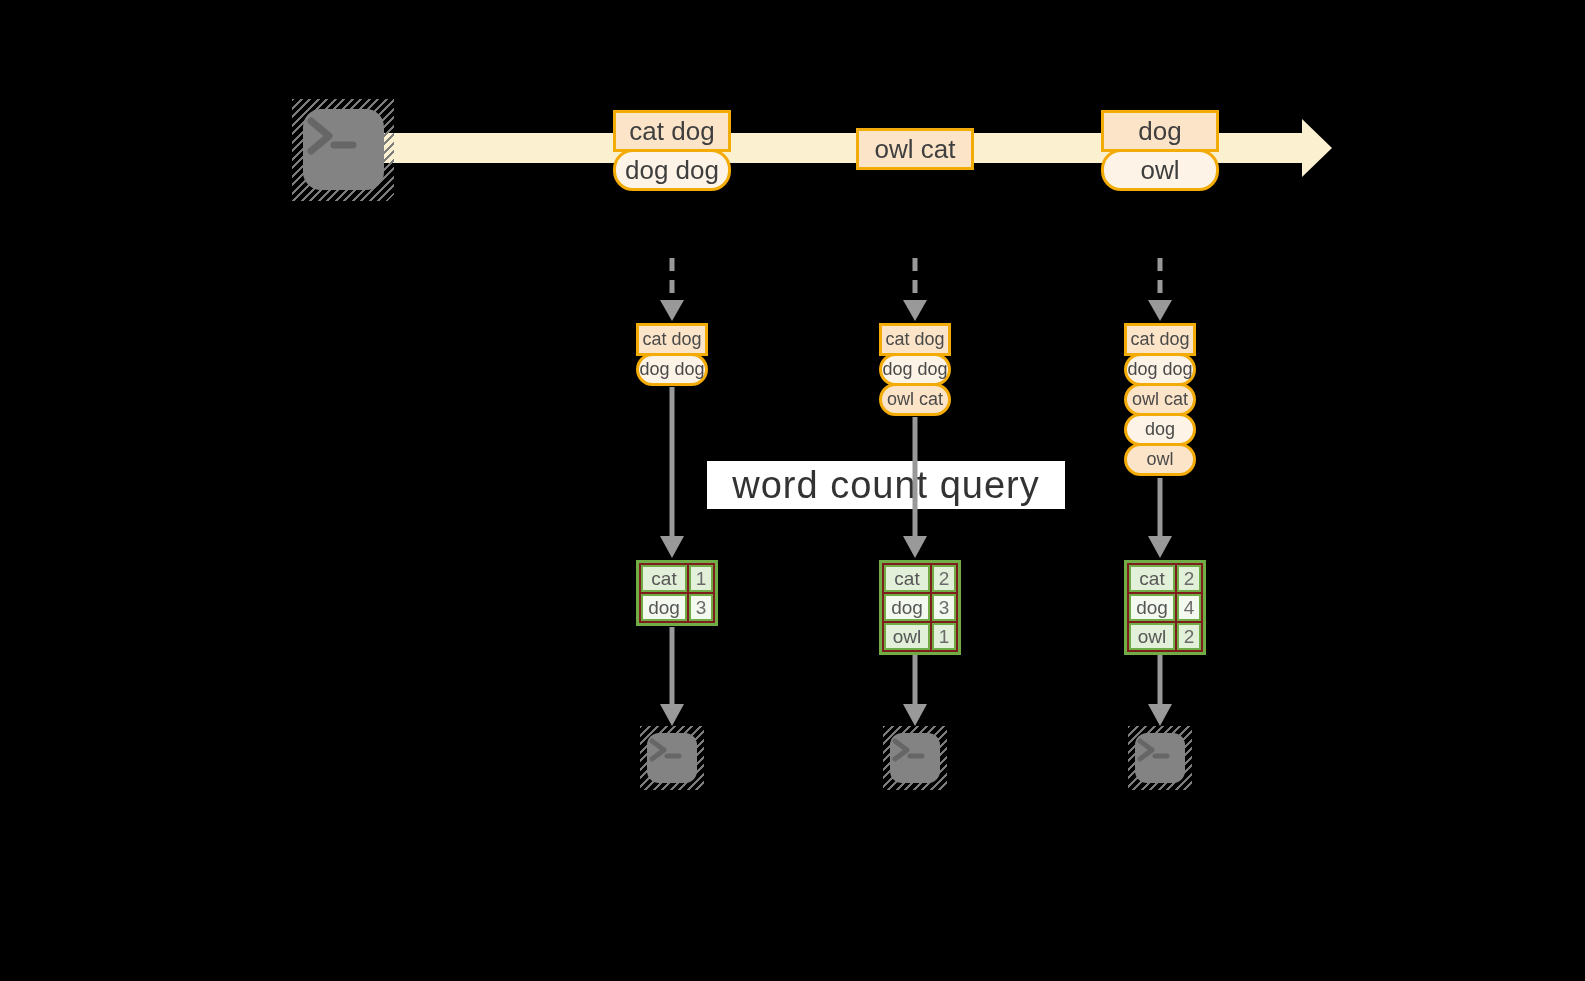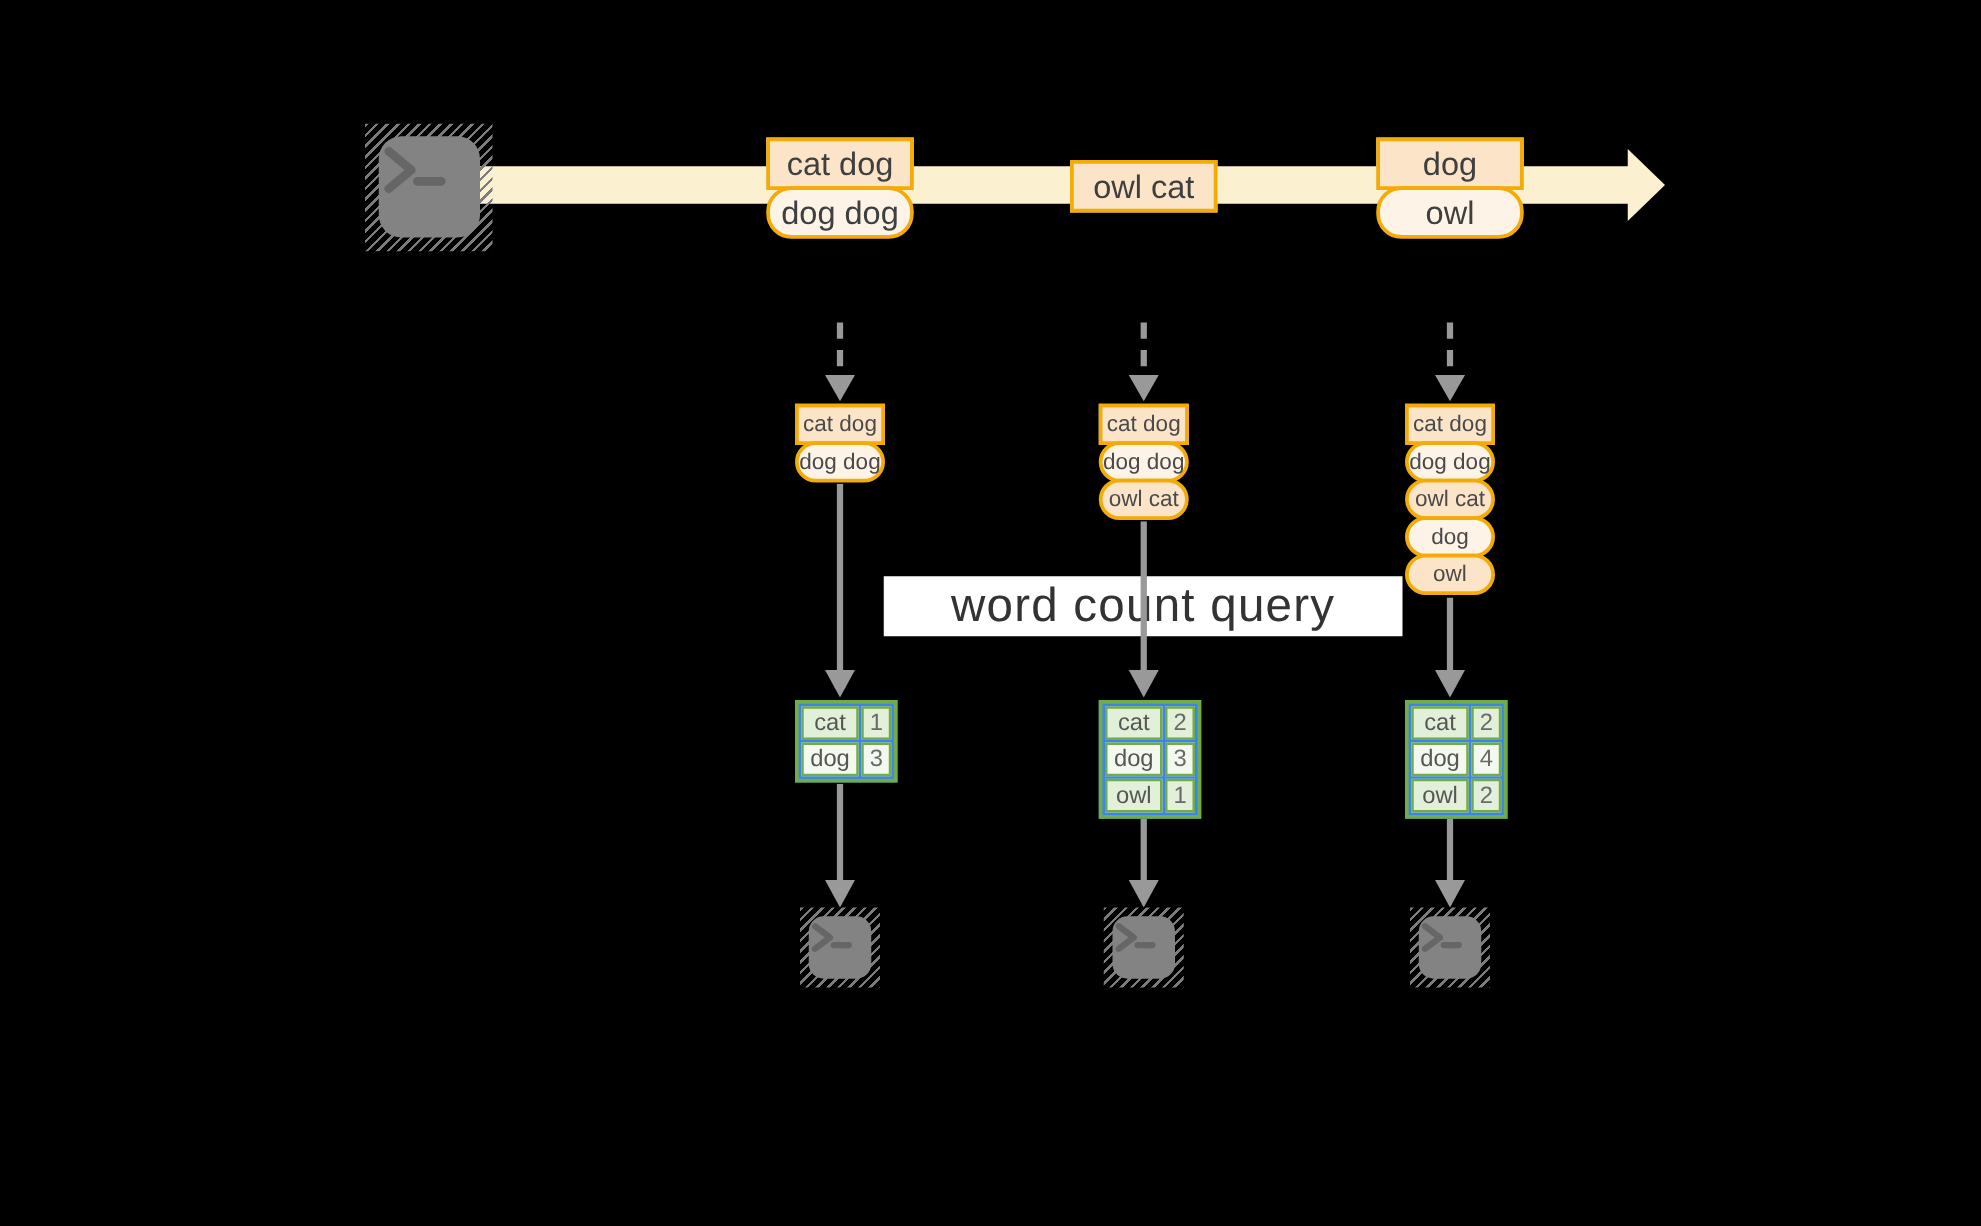--- a/index.html
+++ b/index.html
@@ -35,21 +35,21 @@
   
   .qband{
     background:#fff;
     display:flex;align-items:center;justify-content:center;
     color:#333;font-size:38px;font-weight:300;letter-spacing:1px;
   }
 
   
   .gtable{
     box-sizing:border-box;
-    border:3px solid #70ad47;background:#3b82f6;padding:2px;width:82px;
+    border:3px solid #70ad47;background:#7f1d1d;padding:2px;width:82px;
   }
   .gtable .trow{display:grid;grid-template-columns:1fr 24px;gap:2px;}
   .gtable .trow + .trow{margin-top:2px;}
   .gtable .cell{
     box-sizing:border-box;
     border:2px solid #70ad47;height:27px;
     display:flex;align-items:center;justify-content:center;
     font-size:19px;color:#565656;
   }
   .gtable .trow:nth-child(odd) .cell{background:#e2efd9;}
@@ -89,21 +89,21 @@
     <div class="row">dog dog</div>
   </div>
   <div class="abs obox sbox" style="left:844px;top:128px;">
     <div class="row">owl cat</div>
   </div>
   <div class="abs obox sbox" style="left:1089px;top:110px;">
     <div class="row">dog</div>
     <div class="row">owl</div>
   </div>
 
-  <div class="abs qband" style="left:695px;top:461px;width:415px;height:48px;">
+  <div class="abs qband" style="left:695px;top:461px;width:358px;height:48px;">
     <span>word count query</span>
   </div>
 
   <svg class="abs" style="left:645px;top:256px;" width="30" height="66">
     <line x1="15" y1="2" x2="15" y2="42" stroke="#999" stroke-width="5" stroke-dasharray="13 9"></line>
     <polygon points="3,44 27,44 15,65" fill="#999"></polygon>
   </svg>
   <svg class="abs" style="left:888px;top:256px;" width="30" height="66">
     <line x1="15" y1="2" x2="15" y2="42" stroke="#999" stroke-width="5" stroke-dasharray="13 9"></line>
     <polygon points="3,44 27,44 15,65" fill="#999"></polygon>

